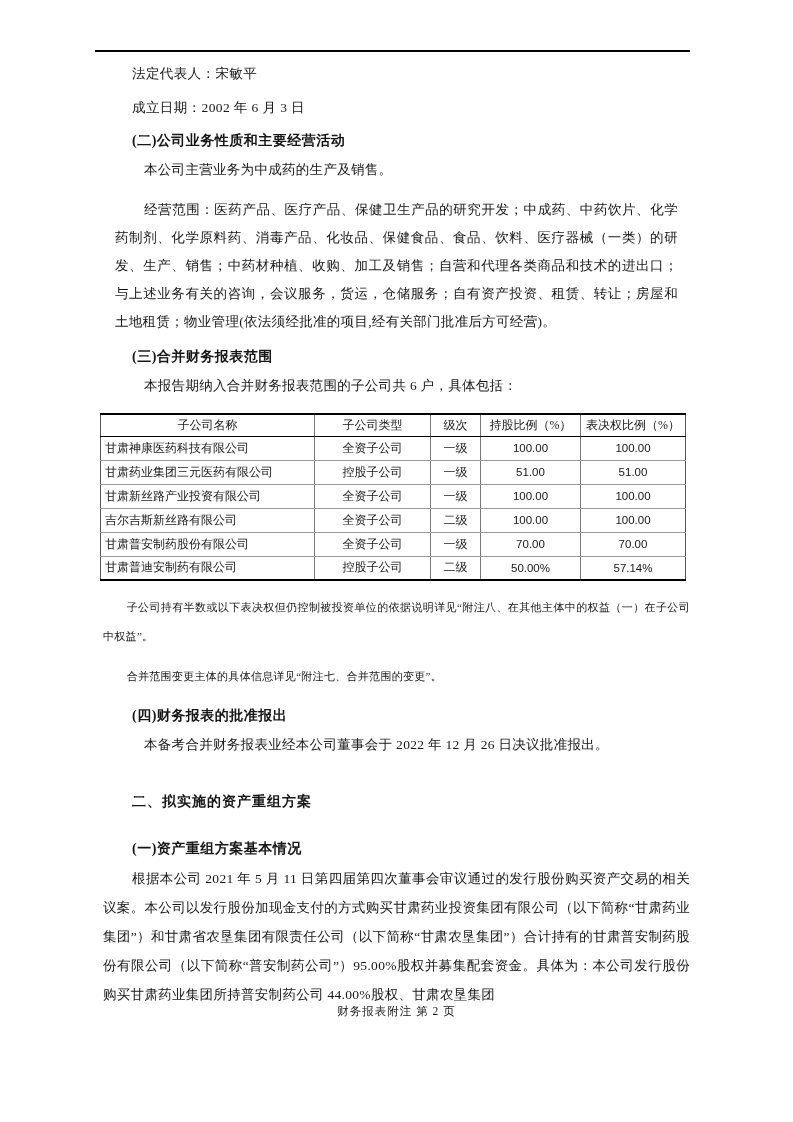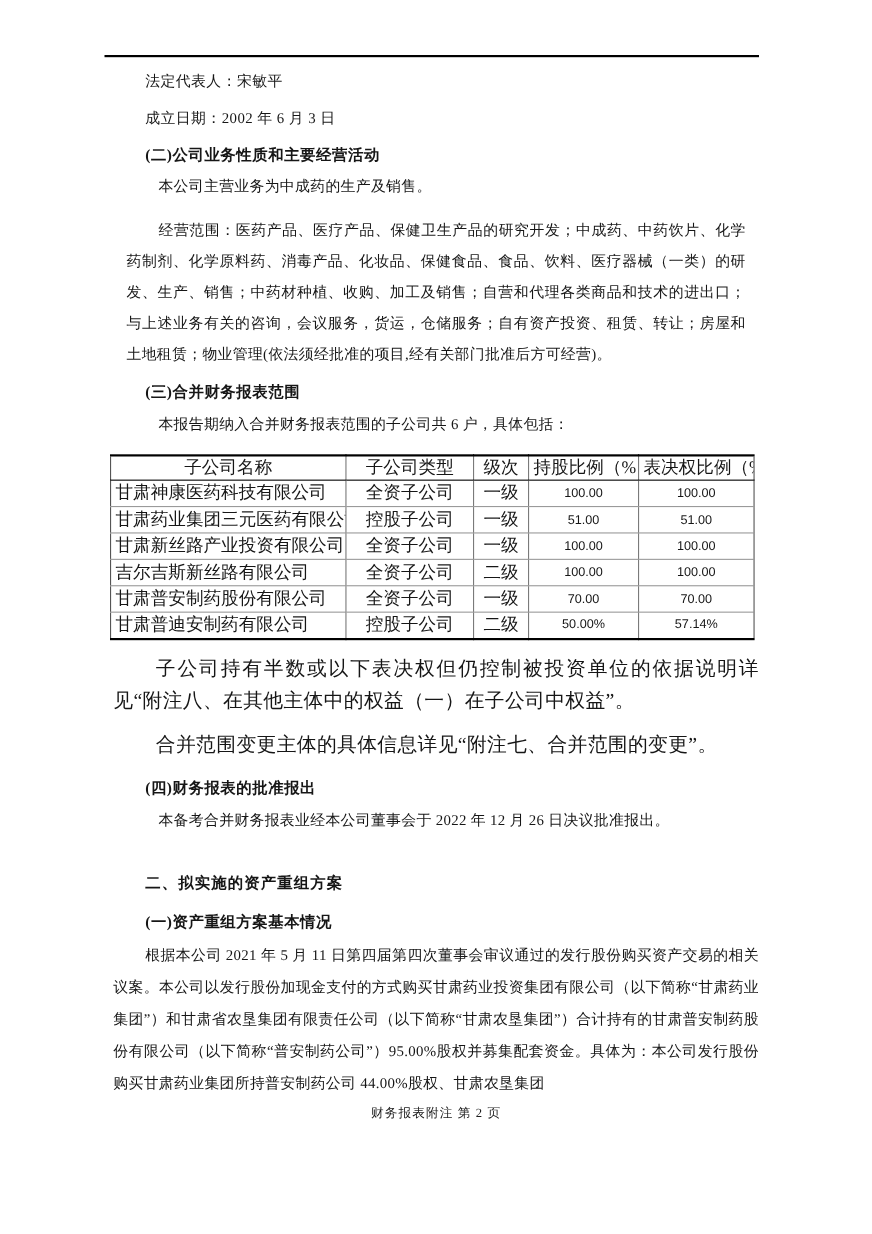--- a/index.html
+++ b/index.html
@@ -26,32 +26,32 @@
   
   .para{font-size:13.5px;line-height:28px;text-align:justify;text-indent:2.15em;margin:12px;letter-spacing:.3px;}
   .para.tight{margin-top:2px;}
 
   
   table.subs{border-collapse:collapse;table-layout:fixed;width:585px;margin:13px 0 0 -3px;
              border-top:2px solid #000;border-bottom:2px solid #000;}
   table.subs th, table.subs td{
     border-left:1px solid #7a7a7a;border-right:1px solid #7a7a7a;
     border-top:1px solid #9a9a9a;border-bottom:1px solid #9a9a9a;
-    font-weight:normal;font-size:16px;text-align:center;vertical-align:middle;
+    font-weight:normal;font-size:12px;text-align:center;vertical-align:middle;
     padding:0 4px;box-sizing:border-box;overflow:hidden;white-space:nowrap;
   }
   table.subs thead th{height:22px;border-bottom:1px solid #000;}
   table.subs tbody td{height:24px;}
   table.subs td.c-name{text-align:left;}
   table.subs td.num{font-family:"Liberation Sans","DejaVu Sans",sans-serif;font-size:11.5px;}
   table.subs tr > *:first-child{border-left:1px solid #555;}
   table.subs tr > *:last-child{border-right:1px solid #555;}
 
   .notes{margin-top:12px;}
-  .note-para{font-size:18px;line-height:29px;text-align:justify;text-indent:2.15em;margin:0 0 11px 0;letter-spacing:.3px;}
+  .note-para{font-size:11px;line-height:29px;text-align:justify;text-indent:2.15em;margin:0 0 11px 0;letter-spacing:.3px;}
 
   .approval-heading{margin-top:16px;}
   .reorg-para{font-size:13.5px;line-height:29px;text-align:justify;text-indent:2.15em;margin:4px 0 0 0;letter-spacing:.3px;}
 
   
   .doc-footer{position:absolute;left:0;right:0;top:1004px;text-align:center;
               font-size:11.5px;letter-spacing:1px;color:#1b1b1b;}
 </style>
 </head>
 <body>
@@ -137,18 +137,18 @@
 
   <div class="notes">
     <p class="note-para">子公司持有半数或以下表决权但仍控制被投资单位的依据说明详见“附注八、在其他主体中的权益（一）在子公司中权益”。</p>
     <p class="note-para">合并范围变更主体的具体信息详见“附注七、合并范围的变更”。</p>
   </div>
 
   <div class="h-sub approval-heading">(四)财务报表的批准报出</div>
   <p class="para tight">本备考合并财务报表业经本公司董事会于 2022 年 12 月 26 日决议批准报出。</p>
 
   <div class="h-part">二、拟实施的资产重组方案</div>
-  <div class="h-sub" style="margin-top:18px;">(一)资产重组方案基本情况</div>
+  <div class="h-sub" style="margin-top:29px;">(一)资产重组方案基本情况</div>
   <p class="reorg-para">根据本公司 2021 年 5 月 11 日第四届第四次董事会审议通过的发行股份购买资产交易的相关议案。本公司以发行股份加现金支付的方式购买甘肃药业投资集团有限公司（以下简称“甘肃药业集团”）和甘肃省农垦集团有限责任公司（以下简称“甘肃农垦集团”）合计持有的甘肃普安制药股份有限公司（以下简称“普安制药公司”）95.00%股权并募集配套资金。具体为：本公司发行股份购买甘肃药业集团所持普安制药公司 44.00%股权、甘肃农垦集团</p>
 
 </div>
 
 <div class="doc-footer">财务报表附注 第 2 页</div>
 
 </body></html>

